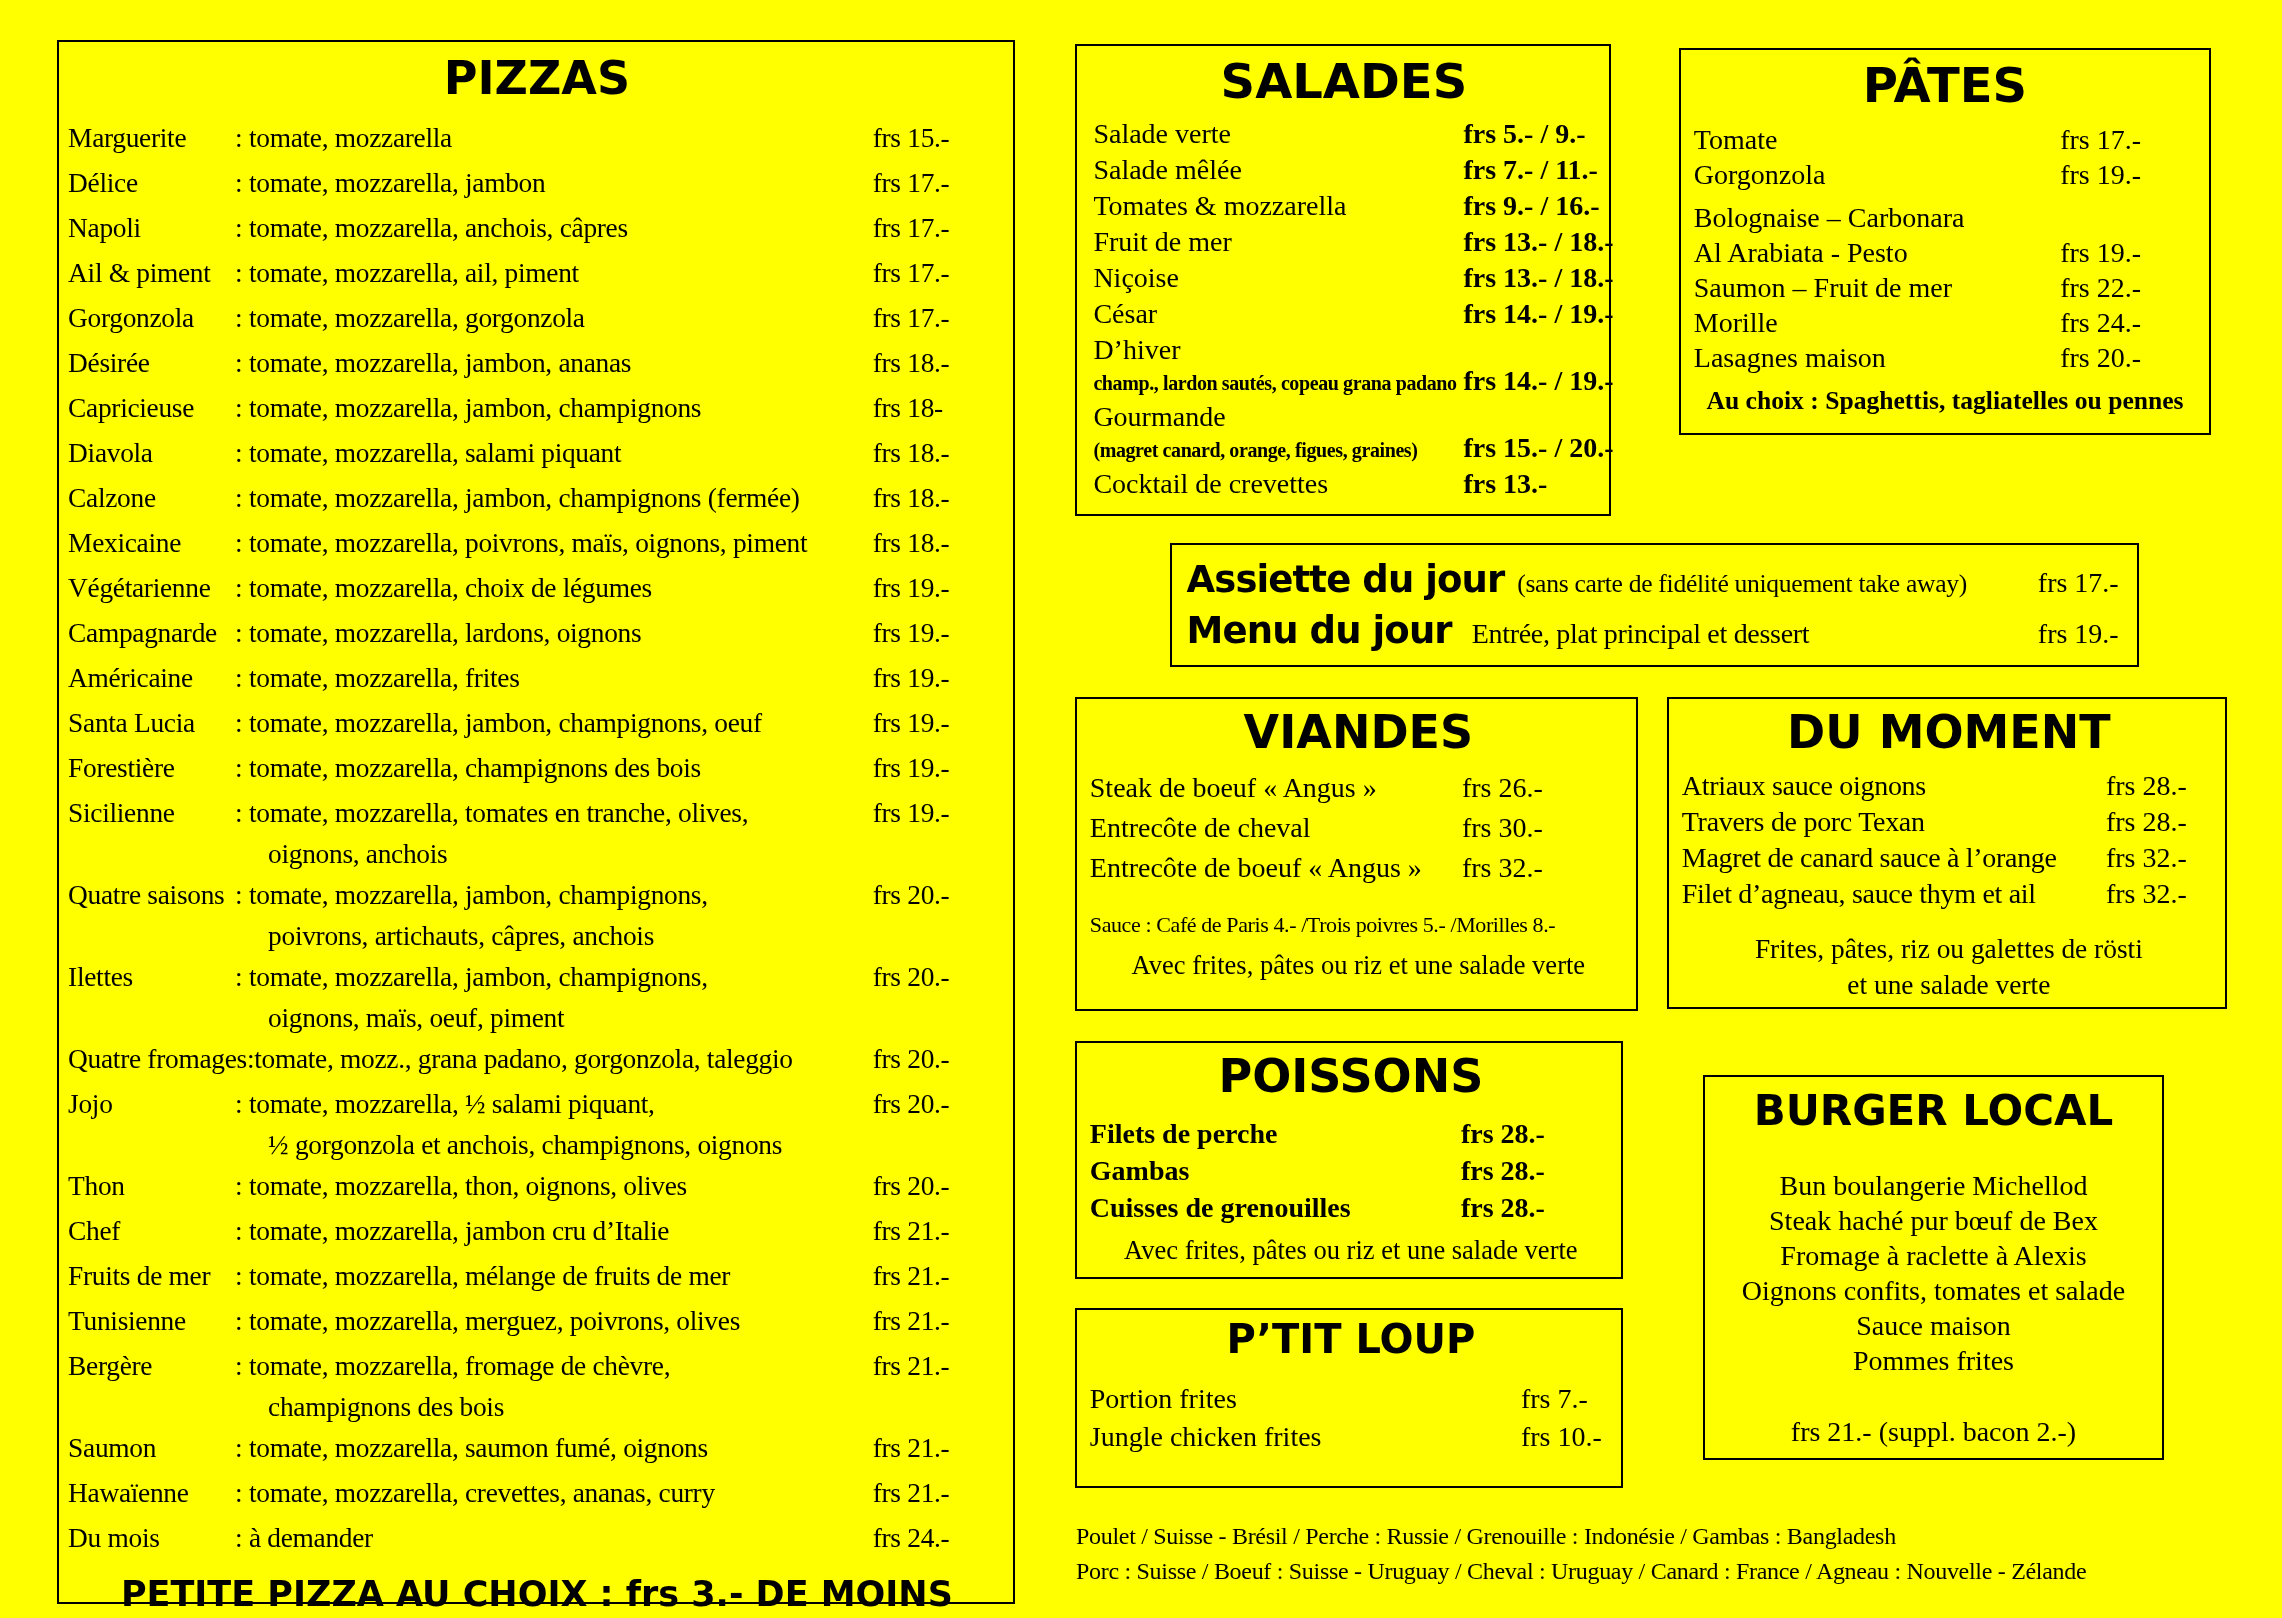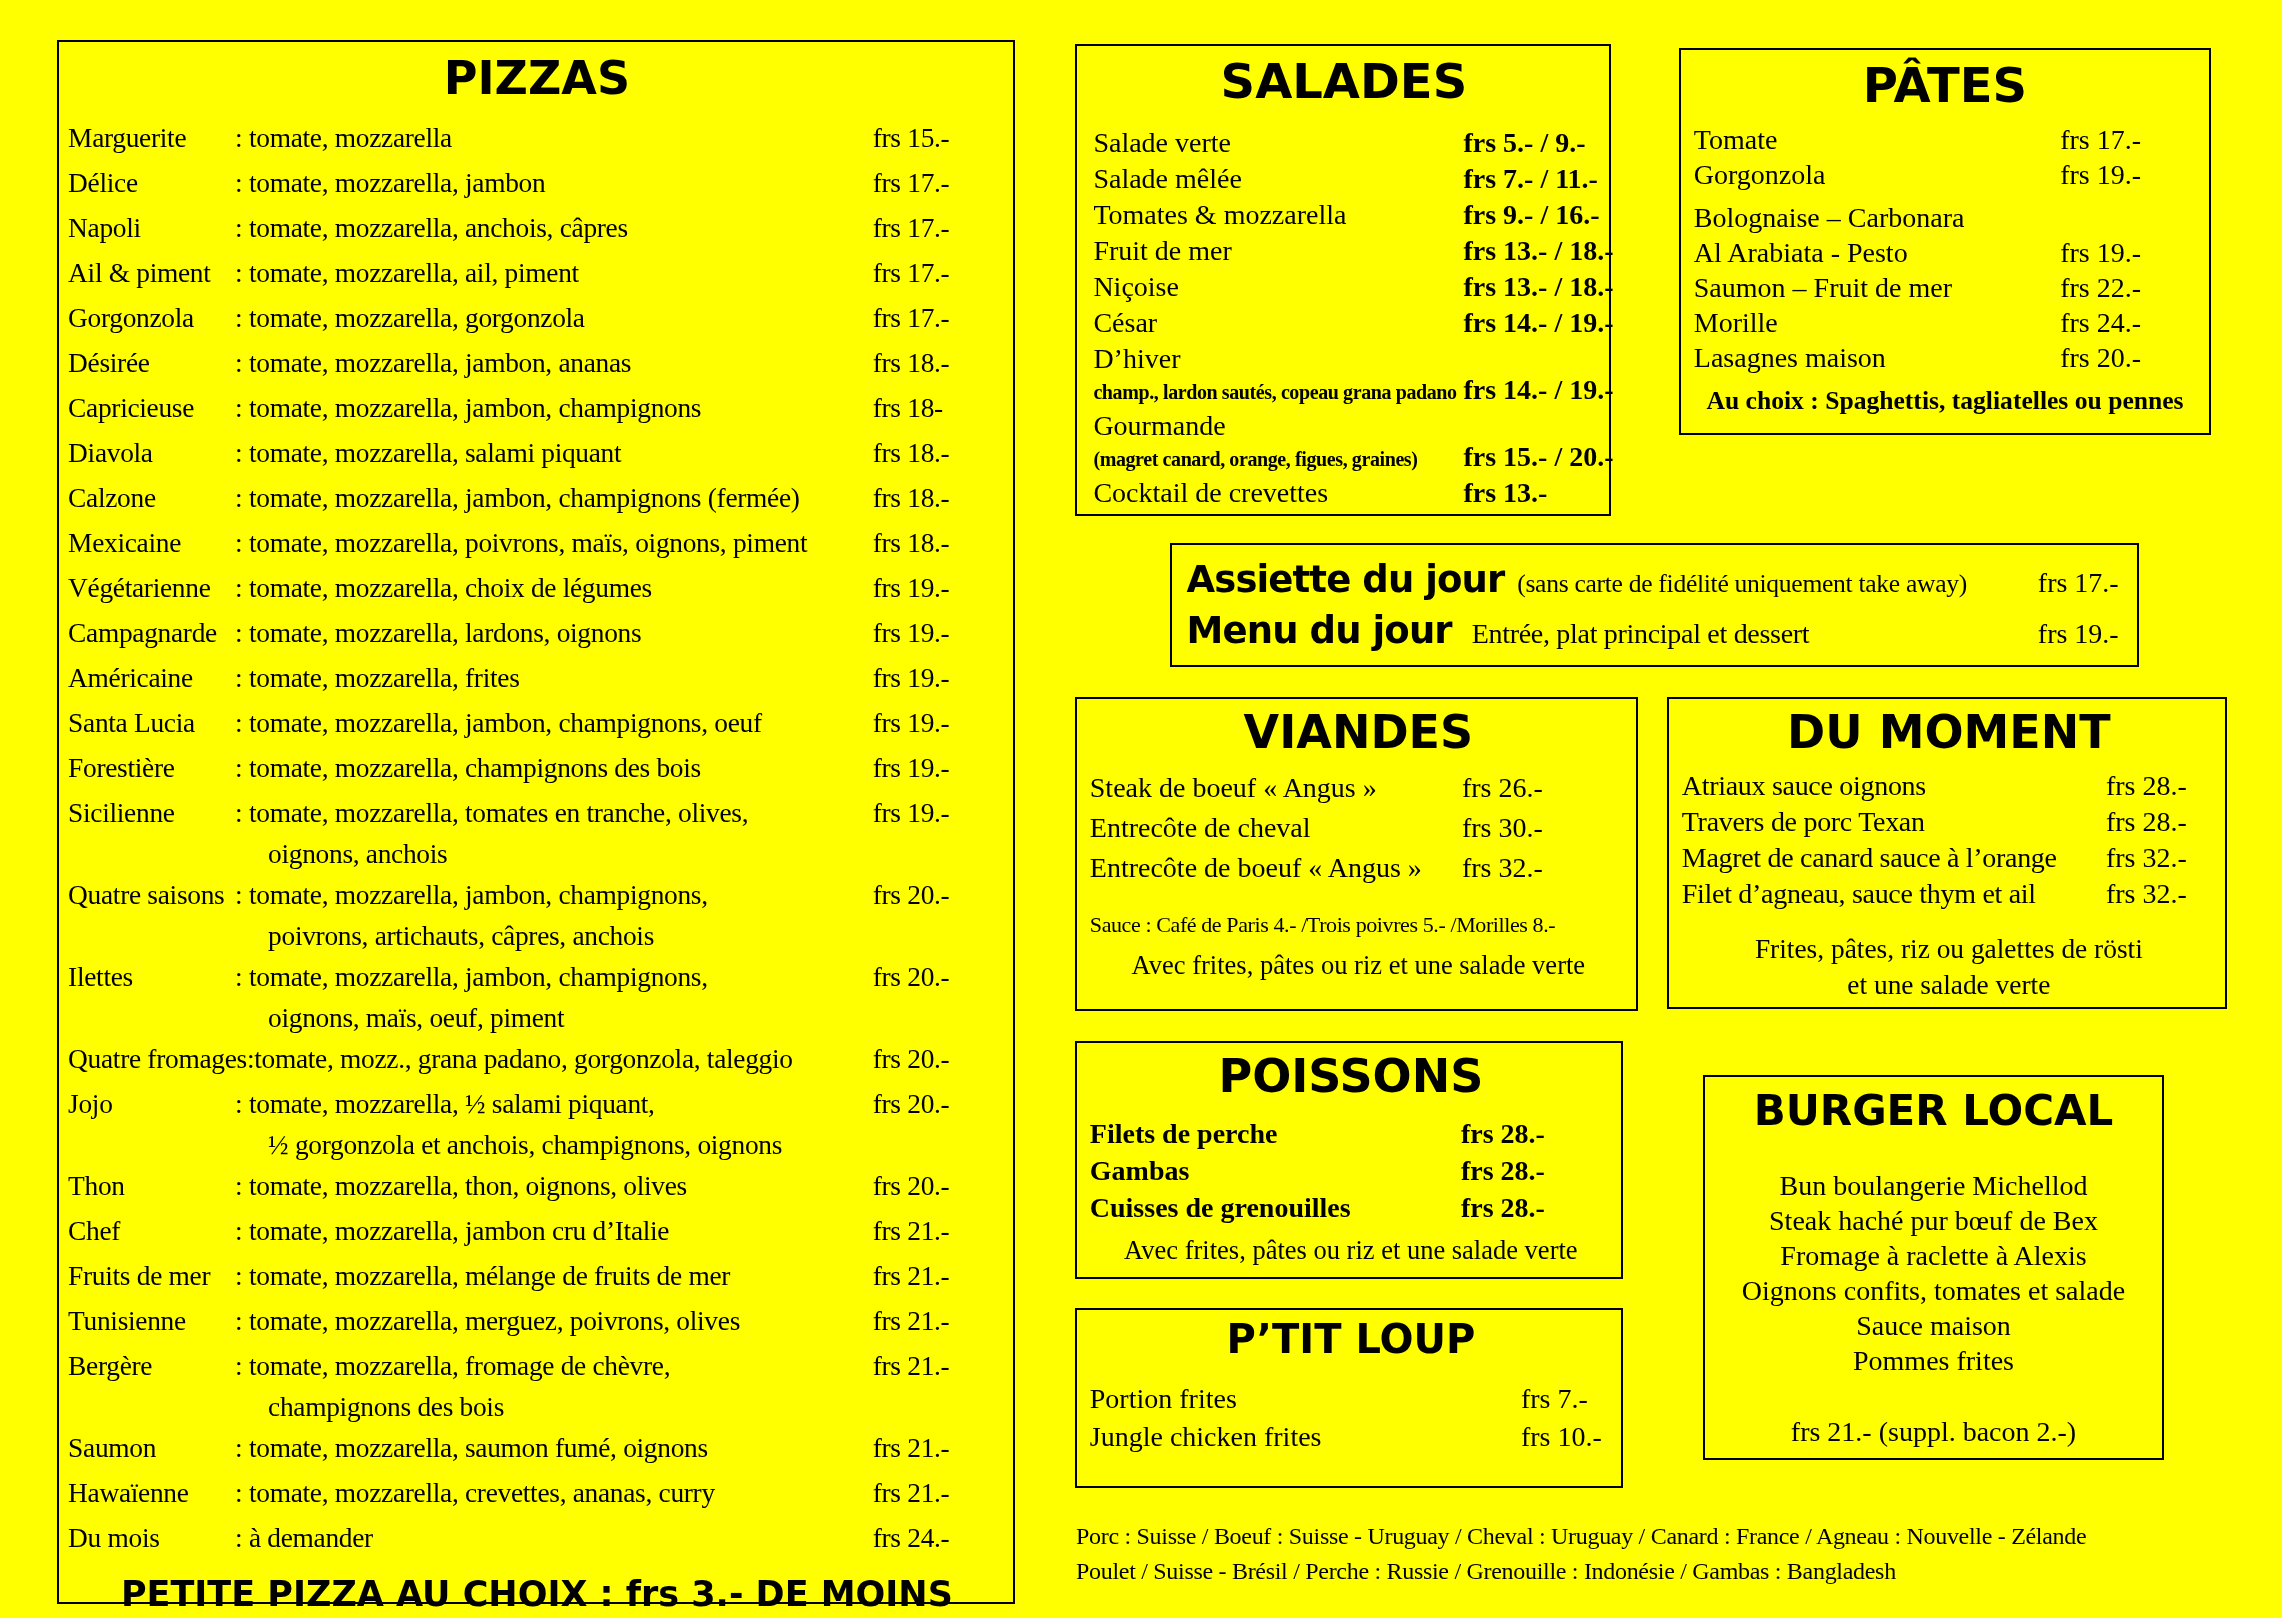--- a/index.html
+++ b/index.html
@@ -20,21 +20,21 @@
   .prow { display: flex; align-items: flex-start; font-size: 27.4px; line-height: 45px; letter-spacing: -0.3px; }
   .pname { min-width: 167px; white-space: nowrap; }
   .pdesc { flex: 1; min-width: 0; }
   .pdesc .d1 { display: block; white-space: nowrap; }
   .pdesc .d2 { display: block; white-space: nowrap; line-height: 37px; padding-left: 33px; }
   .pdesc .d2:empty { display: none; }
   .pprice { width: 133px; flex-shrink: 0; white-space: nowrap; }
   .pfooter { font-family: "DejaVu Sans", sans-serif; font-weight: bold; font-size: 35px; text-align: center; margin-top: 12.8px; }
   
   .salades { left: 1075px; top: 44px; width: 536px; height: 472px; padding: 7.3px 14.6px 7.3px 16.4px; }
-  .salades .hd { font-size: 48px; margin-bottom: 16px; }
+  .salades .hd { font-size: 48px; margin-bottom: 7px; }
   .srow { display: flex; align-items: flex-end; font-size: 28px; line-height: 36px; }
   .sname { flex: 1; min-width: 0; }
   .smain { display: block; white-space: nowrap; }
   .ssub { display: block; font-weight: bold; font-size: 20px; line-height: 31px; letter-spacing: -0.4px; white-space: nowrap; }
   .ssub:empty { display: none; }
   .sprice { width: 131px; flex-shrink: 0; white-space: nowrap; font-weight: bold; }
   
   .pates { left: 1679px; top: 48px; width: 532px; height: 387px; padding: 7.3px 12.8px; }
   .pates .hd { font-size: 48px; margin-bottom: 9.1px; }
   .trow { display: flex; font-size: 28px; line-height: 35px; }
@@ -587,18 +587,18 @@
         </div>
 
         <div class="lrow">
           <span class="lname">Jungle chicken frites</span>
           <span class="lprice">frs 10.-</span>
         </div>
       </div>
   </section>
 
   <div class="origins">
+    <div>Poulet / Suisse - Brésil / Perche : Russie / Grenouille : Indonésie / Gambas : Bangladesh</div>
     <div>Porc : Suisse / Boeuf :  Suisse - Uruguay / Cheval : Uruguay / Canard : France /  Agneau : Nouvelle - Zélande</div>
-    <div>Poulet / Suisse - Brésil / Perche : Russie / Grenouille : Indonésie / Gambas : Bangladesh</div>
   </div>
 
 </div>
 
 
 </body></html>

